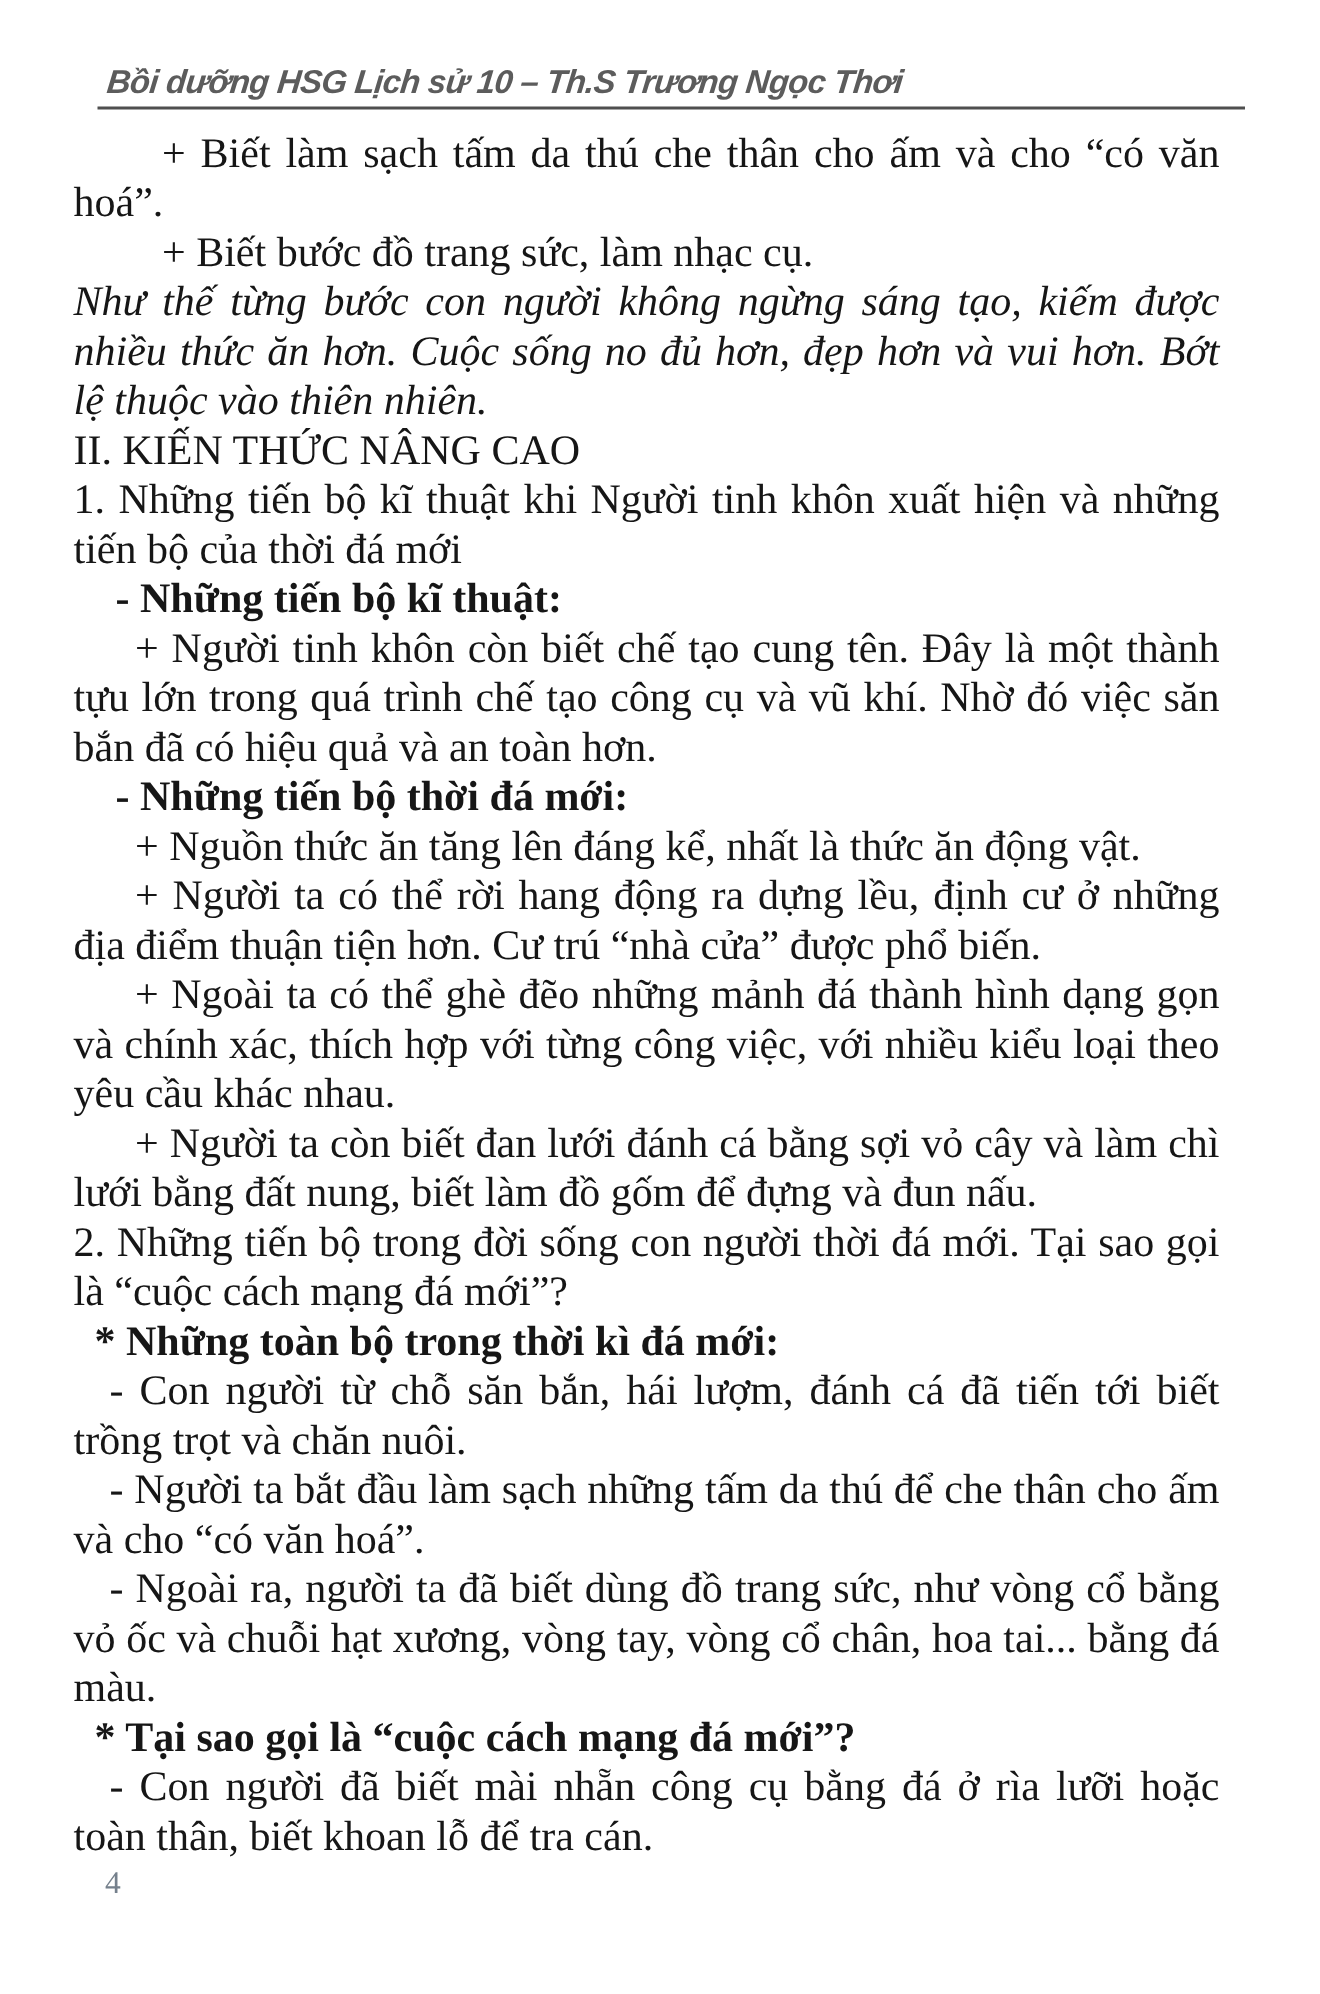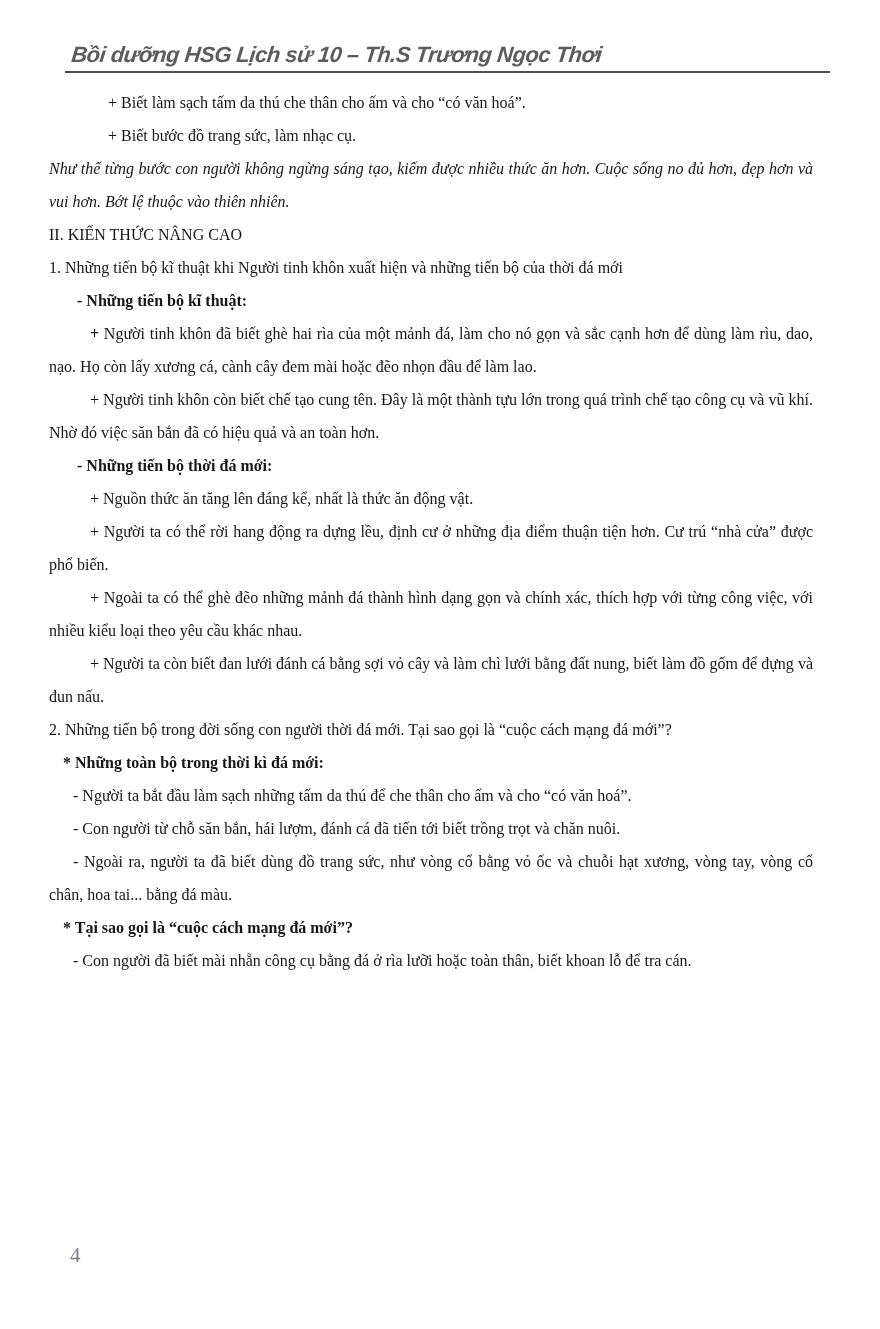--- a/index.html
+++ b/index.html
@@ -22,21 +22,21 @@
     white-space:nowrap;
   }
   .header-rule {
     position:absolute; left:65px; top:71px;
     width:765px; height:2px;
     background:#4f4f4f;
   }
   .content {
     position:absolute; left:49px; top:86px;
     width:764px;
-    font-size:16px; line-height:33px;
+    font-size:28px; line-height:33px;
     color:#161616;
     text-align:justify;
   }
   .content p { margin:0; padding:0; }
   .p-plus-deep { text-indent:59px; }
   .p-plus      { text-indent:41px; }
   .p-flush     { text-indent:0;font-style:italic; }
   .p-heading   { font-weight:normal; text-indent:0; }
   .p-sub       { font-weight:bold; text-indent:28px; }
   .p-star      { font-weight:bold; text-indent:14px; }
@@ -54,29 +54,28 @@
 <div class="page">
   <div class="header">Bồi dưỡng HSG Lịch sử 10 – Th.S Trương Ngọc Thơi</div>
   <div class="header-rule"></div>
   <div class="content">
       <p class="p-plus-deep">+ Biết làm sạch tấm da thú che thân cho ấm và cho “có văn hoá”.</p>
       <p class="p-plus-deep">+ Biết bước đồ trang sức, làm nhạc cụ.</p>
       <p class="p-flush">Như thế từng bước con người không ngừng sáng tạo, kiếm được nhiều thức ăn hơn. Cuộc sống no đủ hơn, đẹp hơn và vui hơn. Bớt lệ thuộc vào thiên nhiên.</p>
       <p class="p-heading">II. KIẾN THỨC NÂNG CAO</p>
       <p class="p-heading">1. Những tiến bộ kĩ thuật khi Người tinh khôn xuất hiện và những tiến bộ của thời đá mới</p>
       <p class="p-sub">- Những tiến bộ kĩ thuật:</p>
-      <p class="p-plus p-boldmark">+ Người tinh khôn đã biết ghè hai rìa của một mảnh đá, làm cho nó gọn và sắc cạnh hơn để dùng làm rìu, dao, nạo. Họ còn lấy xương cá, cành cây đem mài hoặc đẽo nhọn đầu để làm lao.</p>
       <p class="p-plus">+ Người tinh khôn còn biết chế tạo cung tên. Đây là một thành tựu lớn trong quá trình chế tạo công cụ và vũ khí. Nhờ đó việc săn bắn đã có hiệu quả và an toàn hơn.</p>
       <p class="p-sub">- Những tiến bộ thời đá mới:</p>
       <p class="p-plus">+ Nguồn thức ăn tăng lên đáng kể, nhất là thức ăn động vật.</p>
       <p class="p-plus">+ Người ta có thể rời hang động ra dựng lều, định cư ở những địa điểm thuận tiện hơn. Cư trú “nhà cửa” được phổ biến.</p>
       <p class="p-plus">+ Ngoài ta có thể ghè đẽo những mảnh đá thành hình dạng gọn và chính xác, thích hợp với từng công việc, với nhiều kiểu loại theo yêu cầu khác nhau.</p>
       <p class="p-plus">+ Người ta còn biết đan lưới đánh cá bằng sợi vỏ cây và làm chì lưới bằng đất nung, biết làm đồ gốm để đựng và đun nấu.</p>
       <p class="p-heading">2. Những tiến bộ trong đời sống con người thời đá mới. Tại sao gọi là “cuộc cách mạng đá mới”?</p>
       <p class="p-star">* Những toàn bộ trong thời kì đá mới:</p>
+      <p class="p-dash">- Con người từ chỗ săn bắn, hái lượm, đánh cá đã tiến tới biết trồng trọt và chăn nuôi.</p>
       <p class="p-dash">- Người ta bắt đầu làm sạch những tấm da thú để che thân cho ấm và cho “có văn hoá”.</p>
-      <p class="p-dash">- Con người từ chỗ săn bắn, hái lượm, đánh cá đã tiến tới biết trồng trọt và chăn nuôi.</p>
       <p class="p-dash">- Ngoài ra, người ta đã biết dùng đồ trang sức, như vòng cổ bằng vỏ ốc và chuỗi hạt xương, vòng tay, vòng cổ chân, hoa tai... bằng đá màu.</p>
       <p class="p-star">* Tại sao gọi là “cuộc cách mạng đá mới”?</p>
       <p class="p-dash">- Con người đã biết mài nhẵn công cụ bằng đá ở rìa lưỡi hoặc toàn thân, biết khoan lỗ để tra cán.</p>
     </div>
   <div class="page-number">4</div>
 </div>
 
 </body></html>

